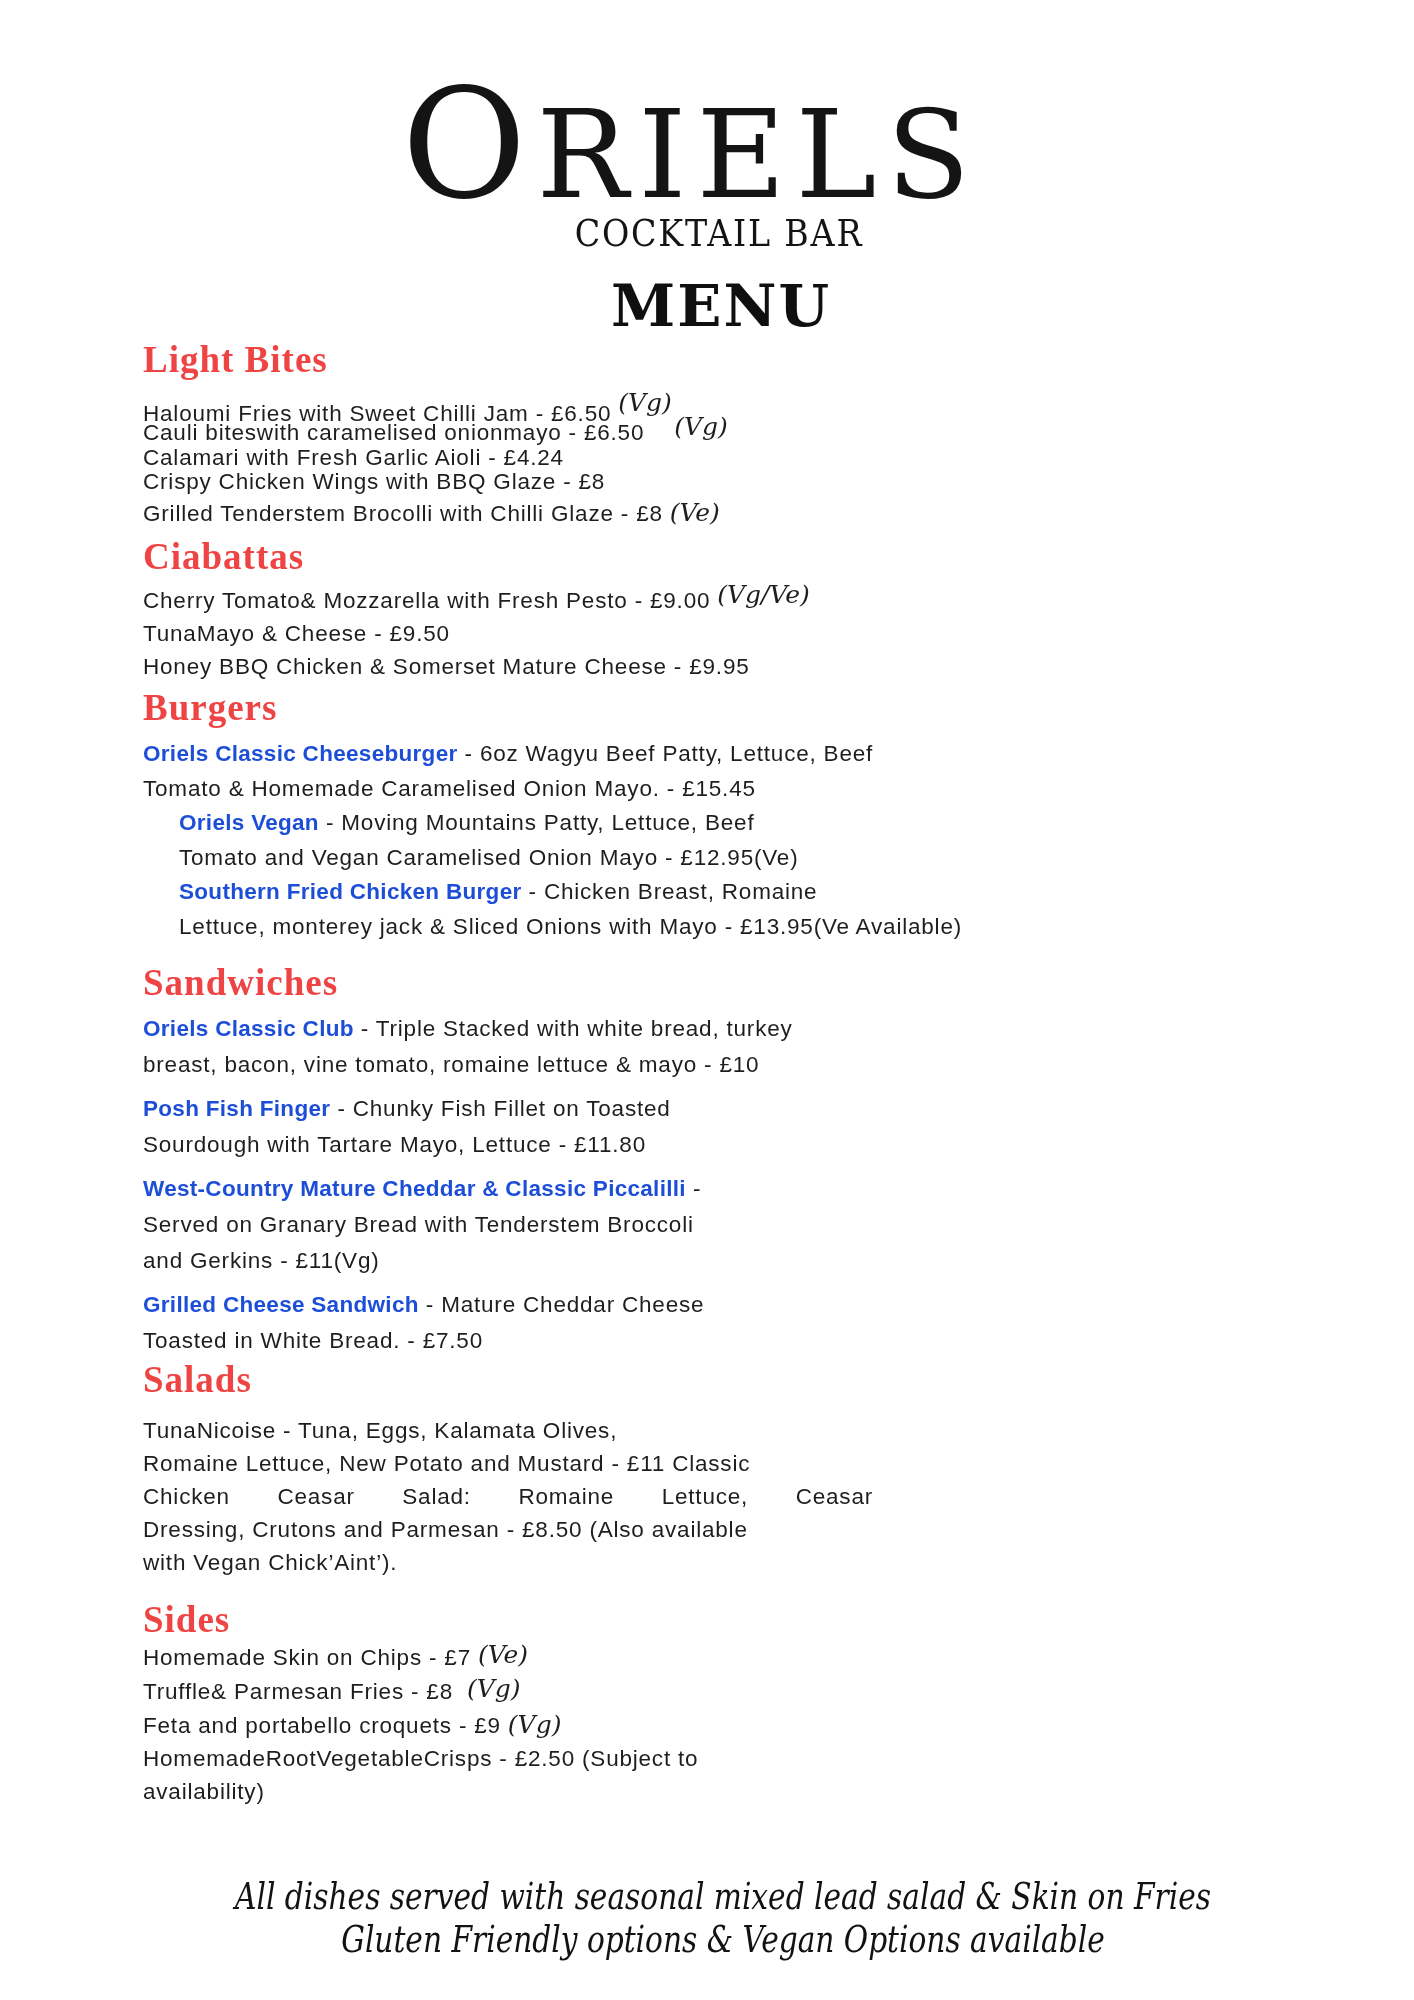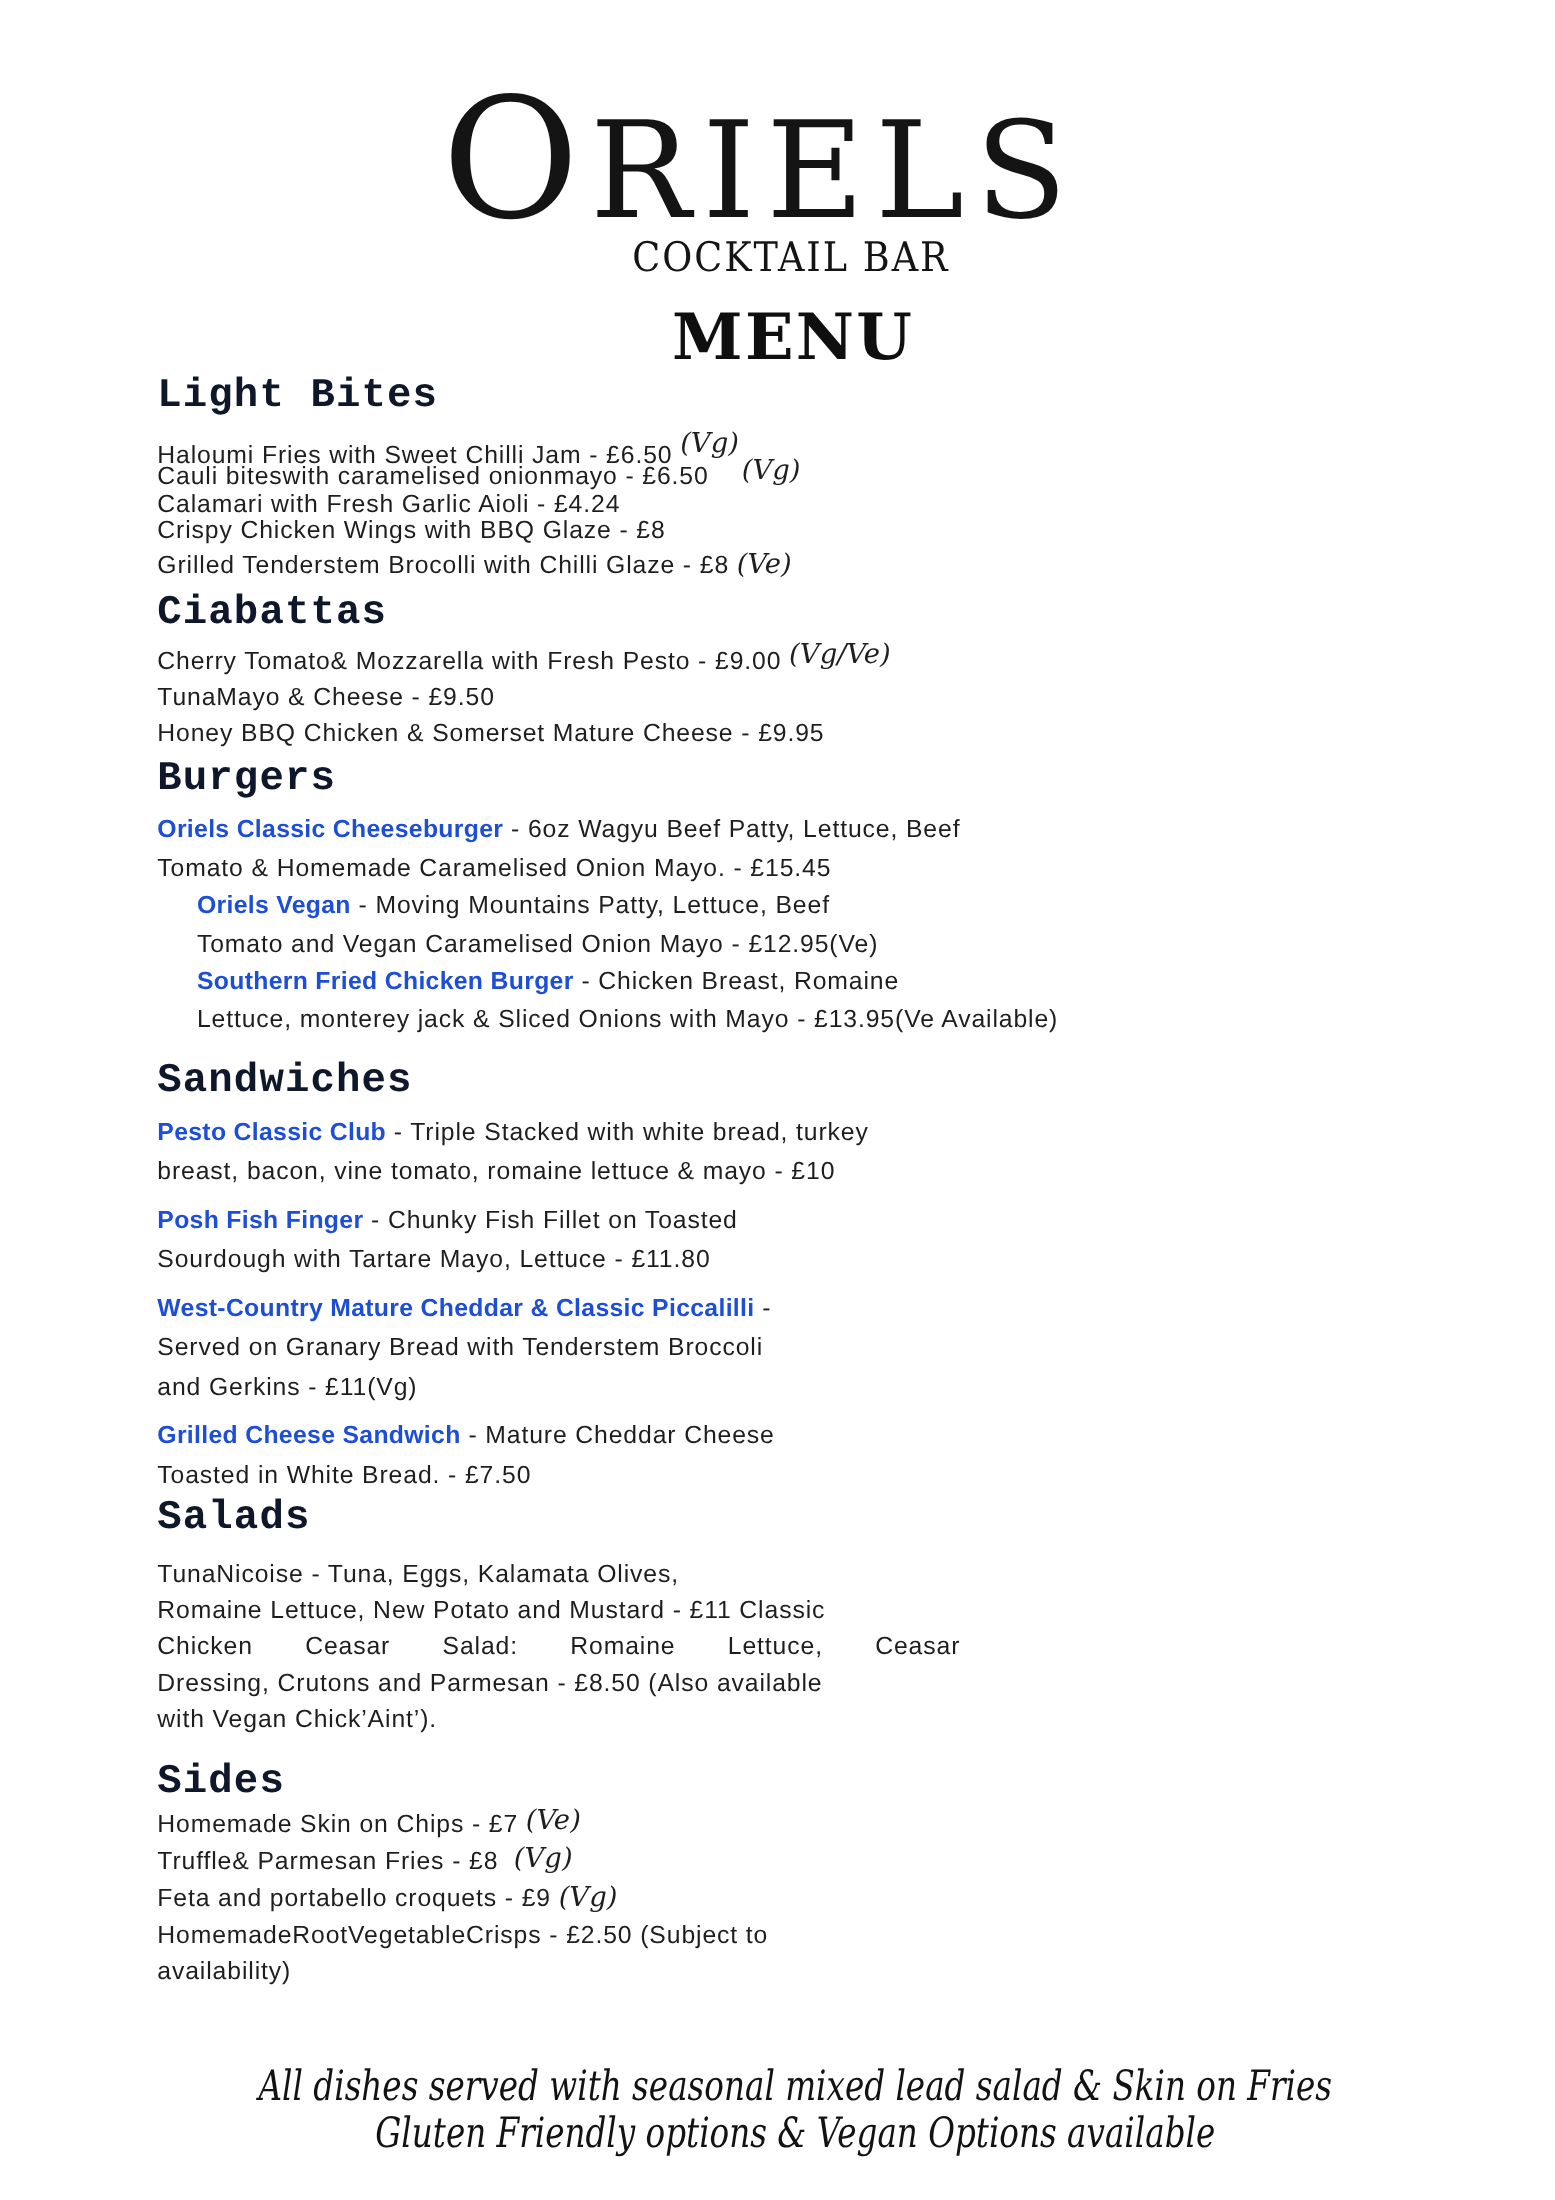--- a/index.html
+++ b/index.html
@@ -23,22 +23,22 @@
     transform:scaleX(.9);transform-origin:50% 50%;
   }
   .menu-title{
     position:absolute;top:272px;left:14px;width:1414px;text-align:center;
     font-family:"DejaVu Serif",serif;font-weight:700;font-size:58px;letter-spacing:2px;color:#0f0f0f;
   }
 
   
   .sec{
     position:absolute;left:143px;margin:0;
-    font-family:Liberation Mono, monospace;font-weight:700;
-    font-size:37px;line-height:1.2;letter-spacing:1px;color:#0f172a;
+    font-family:Liberation Serif, serif;font-weight:700;
+    font-size:37px;line-height:1.2;letter-spacing:1px;color:#ef4444;
   }
 
   
   .items{
     position:absolute;left:143px;
     font-size:22.5px;letter-spacing:.8px;color:#1e1e1e;
   }
   .items .line{line-height:22px;white-space:nowrap;}
   .lead{font-weight:700;color:#1d4ed8;letter-spacing:.3px;}
 
@@ -117,21 +117,21 @@
     </div>
     <div class="bitem">
       <div class="line"><span class="lead">Southern Fried Chicken Burger</span><span> - Chicken Breast, Romaine</span></div>
       <div class="line">Lettuce, monterey jack &amp; Sliced Onions with Mayo - £13.95(Ve Available)</div>
     </div>
   </div>
 
   <h2 class="sec" style="top:961px">Sandwiches</h2>
   <div class="items san" style="top:1018px">
     <div class="sitem">
-      <div class="line"><span class="lead">Pesto Classic Club</span><span> - Triple Stacked with white bread, turkey</span></div>
+      <div class="line"><span class="lead">Oriels Classic Club</span><span> - Triple Stacked with white bread, turkey</span></div>
       <div class="line">breast, bacon, vine tomato, romaine lettuce &amp; mayo - £10</div>
     </div>
     <div class="sitem">
       <div class="line"><span class="lead">Posh Fish Finger</span><span> - Chunky Fish Fillet on Toasted</span></div>
       <div class="line">Sourdough with Tartare Mayo, Lettuce - £11.80</div>
     </div>
     <div class="sitem">
       <div class="line"><span class="lead">West-Country Mature Cheddar &amp; Classic Piccalilli</span><span> -</span></div>
       <div class="line">Served on Granary Bread with Tenderstem Broccoli</div>
       <div class="line">and Gerkins - £11(Vg)</div>

